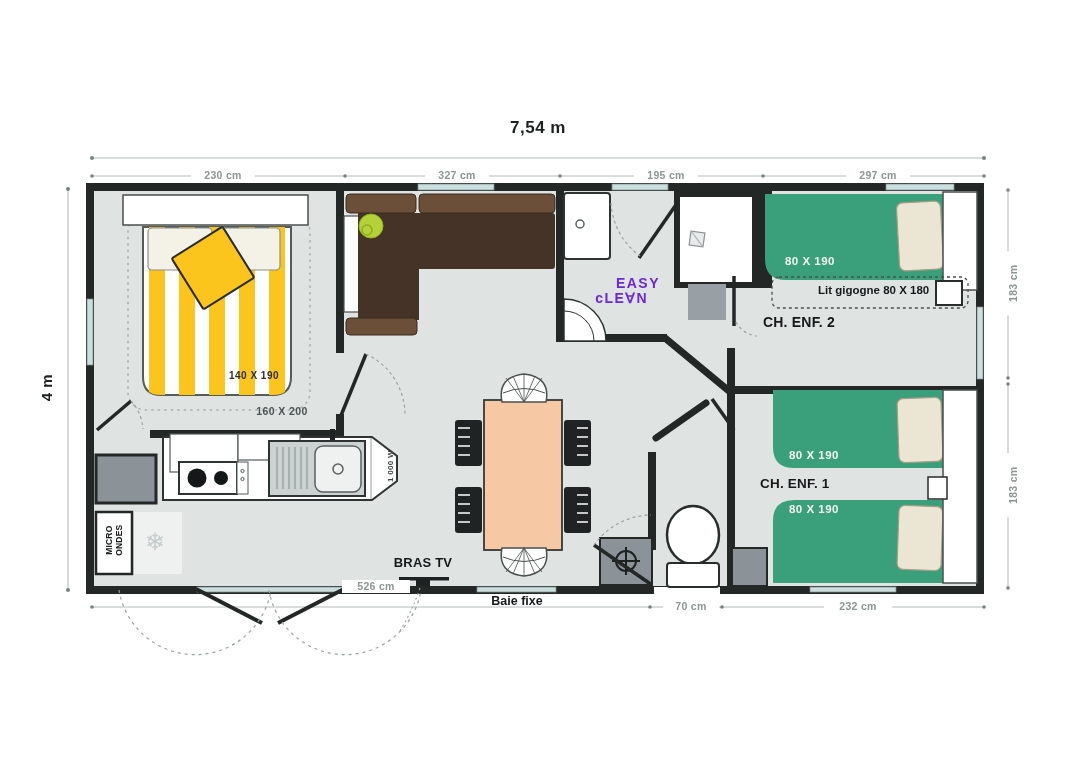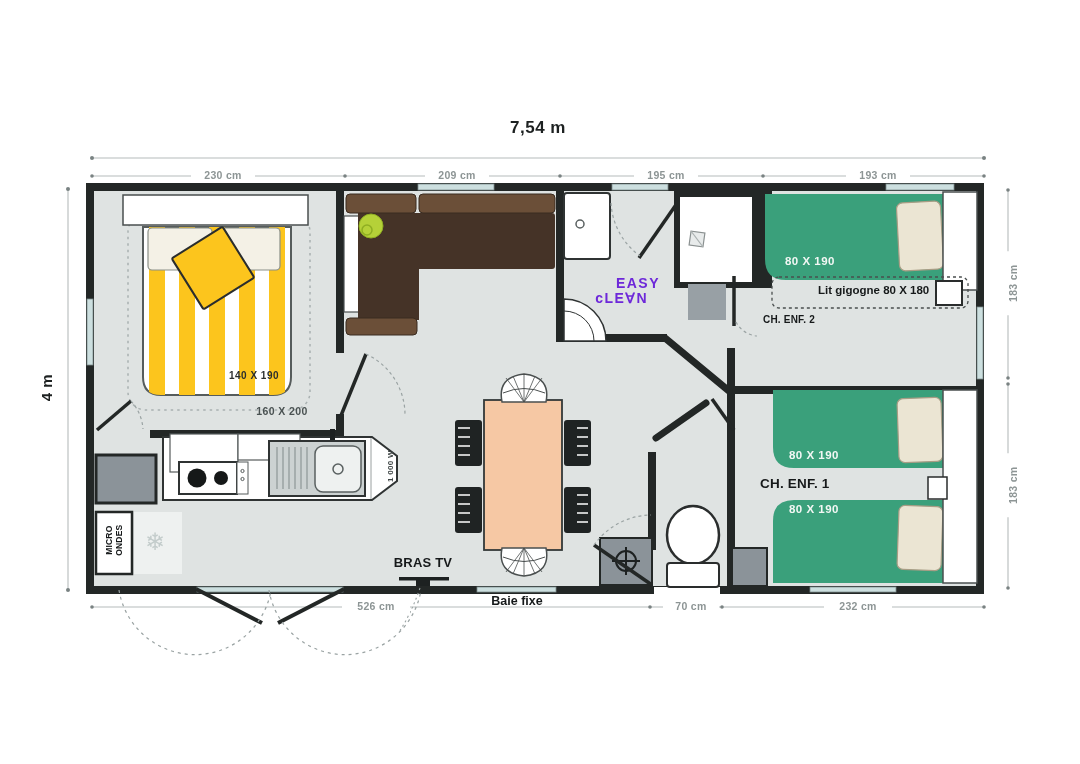--- a/index.html
+++ b/index.html
@@ -6,21 +6,21 @@
   .stage{position:relative;width:1080px;height:764px;background:#ffffff;overflow:hidden;
          font-family:"Liberation Sans",sans-serif;}
   .stage svg{position:absolute;left:0;top:0;}
   .lbl{position:absolute;color:#1d2121;white-space:nowrap;line-height:1;}
   .dim{font-size:10.5px;font-weight:bold;color:#8d9595;background:#fff;padding:1px 5px;
        text-align:center;letter-spacing:.3px;}
   .dimdark{font-size:17px;font-weight:bold;color:#1d2121;letter-spacing:.5px;text-align:center;}
   .rot{transform:rotate(-90deg);transform-origin:center;}
   .bedlab{font-size:10px;font-weight:bold;color:#2b2e2e;letter-spacing:.5px;}
   .bedlab-w{font-size:11.5px;font-weight:bold;color:#f2f7f4;letter-spacing:.5px;text-align:center;}
-  .room{font-size:10px;font-weight:800;color:#16191a;letter-spacing:.2px;}
+  .room{font-size:14px;font-weight:800;color:#16191a;letter-spacing:.2px;}
   .smalldark{font-size:10.5px;font-weight:bold;color:#4a5252;letter-spacing:.4px;}
   .logo{font-size:14px;font-weight:700;color:#6d28d9;letter-spacing:1.5px;text-align:right;}
   .note{font-size:11.5px;font-weight:bold;color:#16191a;}
   .vsmall{font-size:8px;font-weight:bold;color:#3d4444;letter-spacing:.3px;}
   .micro{font-size:8.5px;font-weight:bold;color:#16191a;white-space:normal;text-align:center;
          line-height:1.2;letter-spacing:.2px;}
   .fridge{font-size:24px;color:#c3cccb;}
 </style>
 </head>
 <body>
@@ -298,30 +298,30 @@
   <g fill="#1d2121">
     <rect x="399" y="577" width="50" height="3.5"></rect>
     <rect x="416" y="580" width="14" height="6"></rect>
     <path d="M 420,588 Q 411,614 399,632" fill="none" stroke="#9aa3a3" stroke-width="1.1" stroke-dasharray="2,3"></path>
   </g>
 </svg>
 
   <div class="lbl dimdark" style="left:483px;top:119px;width:110px;">7,54 m</div>
 
   <div class="lbl dim" style="left:191px;top:169px;width:54px;">230 cm</div>
-  <div class="lbl dim" style="left:425px;top:169px;width:54px;">209 cm</div>
+  <div class="lbl dim" style="left:425px;top:169px;width:54px;">327 cm</div>
   <div class="lbl dim" style="left:634px;top:169px;width:54px;">195 cm</div>
-  <div class="lbl dim" style="left:846px;top:169px;width:54px;">193 cm</div>
+  <div class="lbl dim" style="left:846px;top:169px;width:54px;">297 cm</div>
 
   <div class="lbl dimdark rot" style="left:22px;top:380px;width:48px;font-size:15px;">4 m</div>
 
   <div class="lbl dim rot" style="left:981px;top:277px;width:54px;">183 cm</div>
   <div class="lbl dim rot" style="left:981px;top:479px;width:54px;">183 cm</div>
 
-  <div class="lbl dim" style="left:342px;top:600px;width:58px;">526 cm</div>
+  <div class="lbl dim" style="left:342px;top:580px;width:58px;">526 cm</div>
   <div class="lbl dim" style="left:663px;top:600px;width:46px;">70 cm</div>
   <div class="lbl dim" style="left:824px;top:600px;width:58px;">232 cm</div>
 
   <div class="lbl bedlab" style="left:212px;top:371px;width:84px;text-align:center;">140 X 190</div>
   <div class="lbl smalldark" style="left:240px;top:406px;width:84px;text-align:center;">160 X 200</div>
 
   <div class="lbl micro rot" style="left:92px;top:530px;width:44px;">MICRO ONDES</div>
   <div class="lbl fridge" style="left:145px;top:530px;">❄</div>
   <div class="lbl vsmall rot" style="left:367px;top:462px;width:48px;text-align:center;">1 000 W</div>
 

